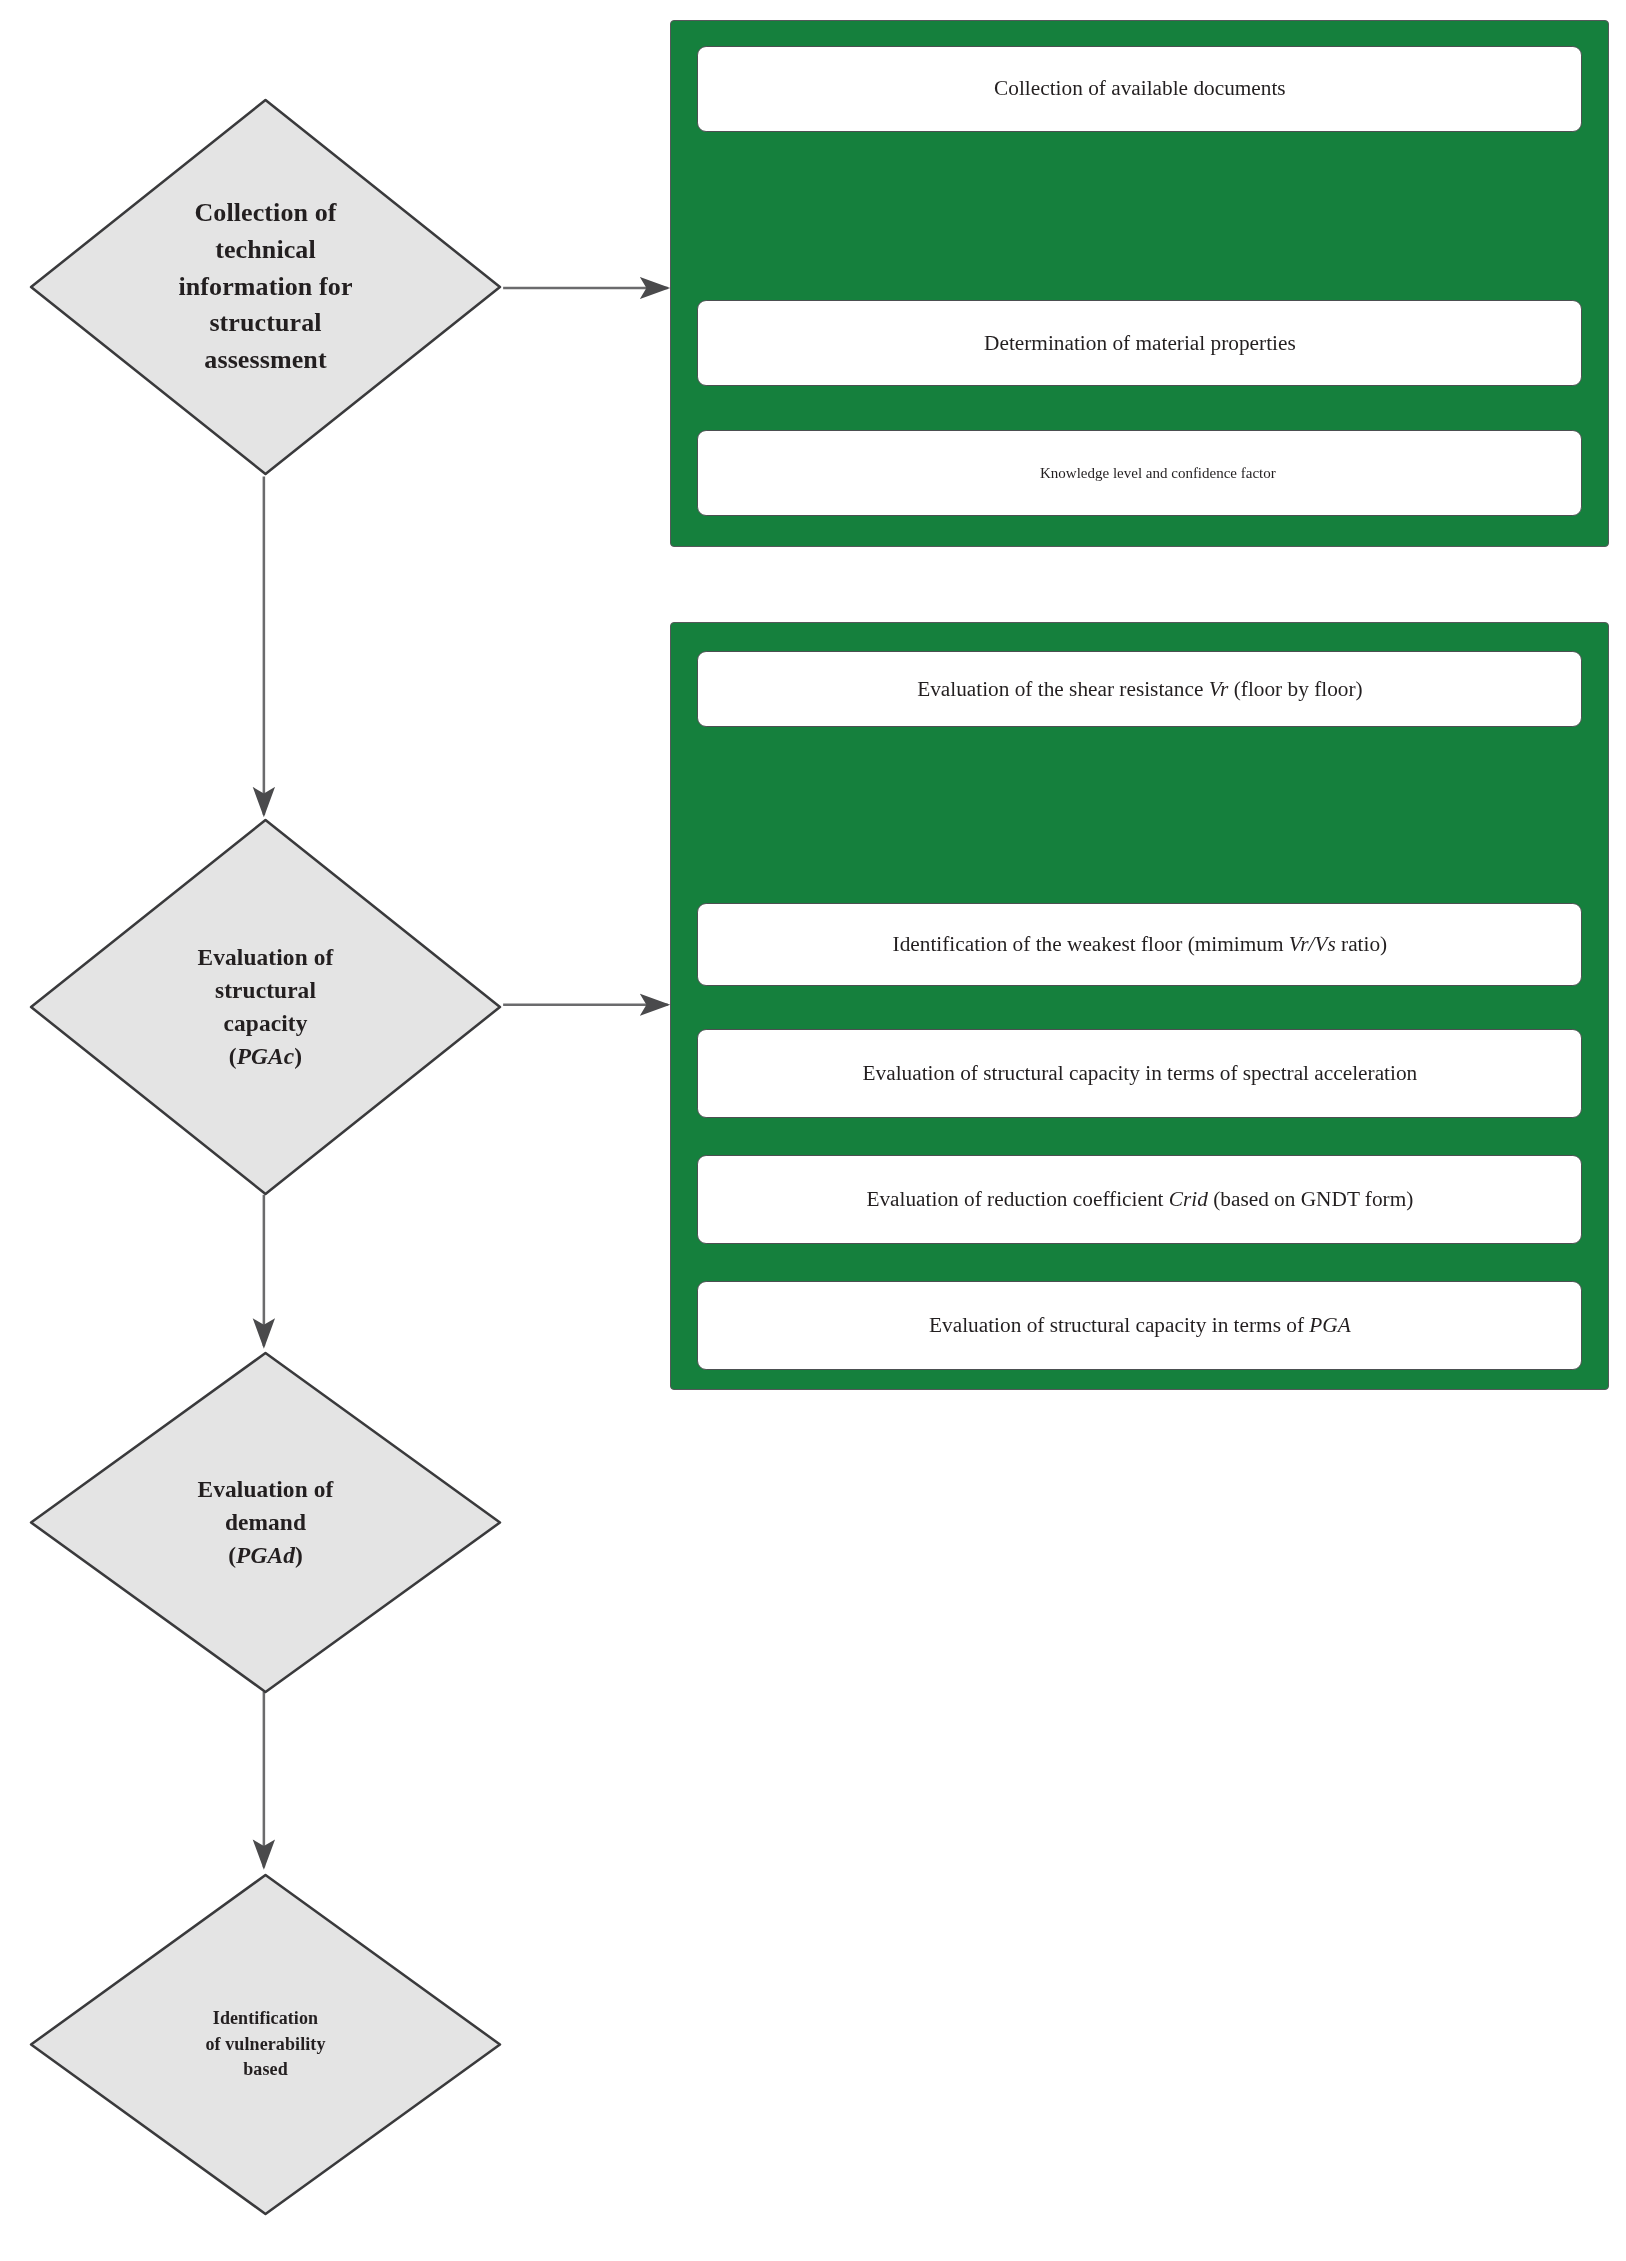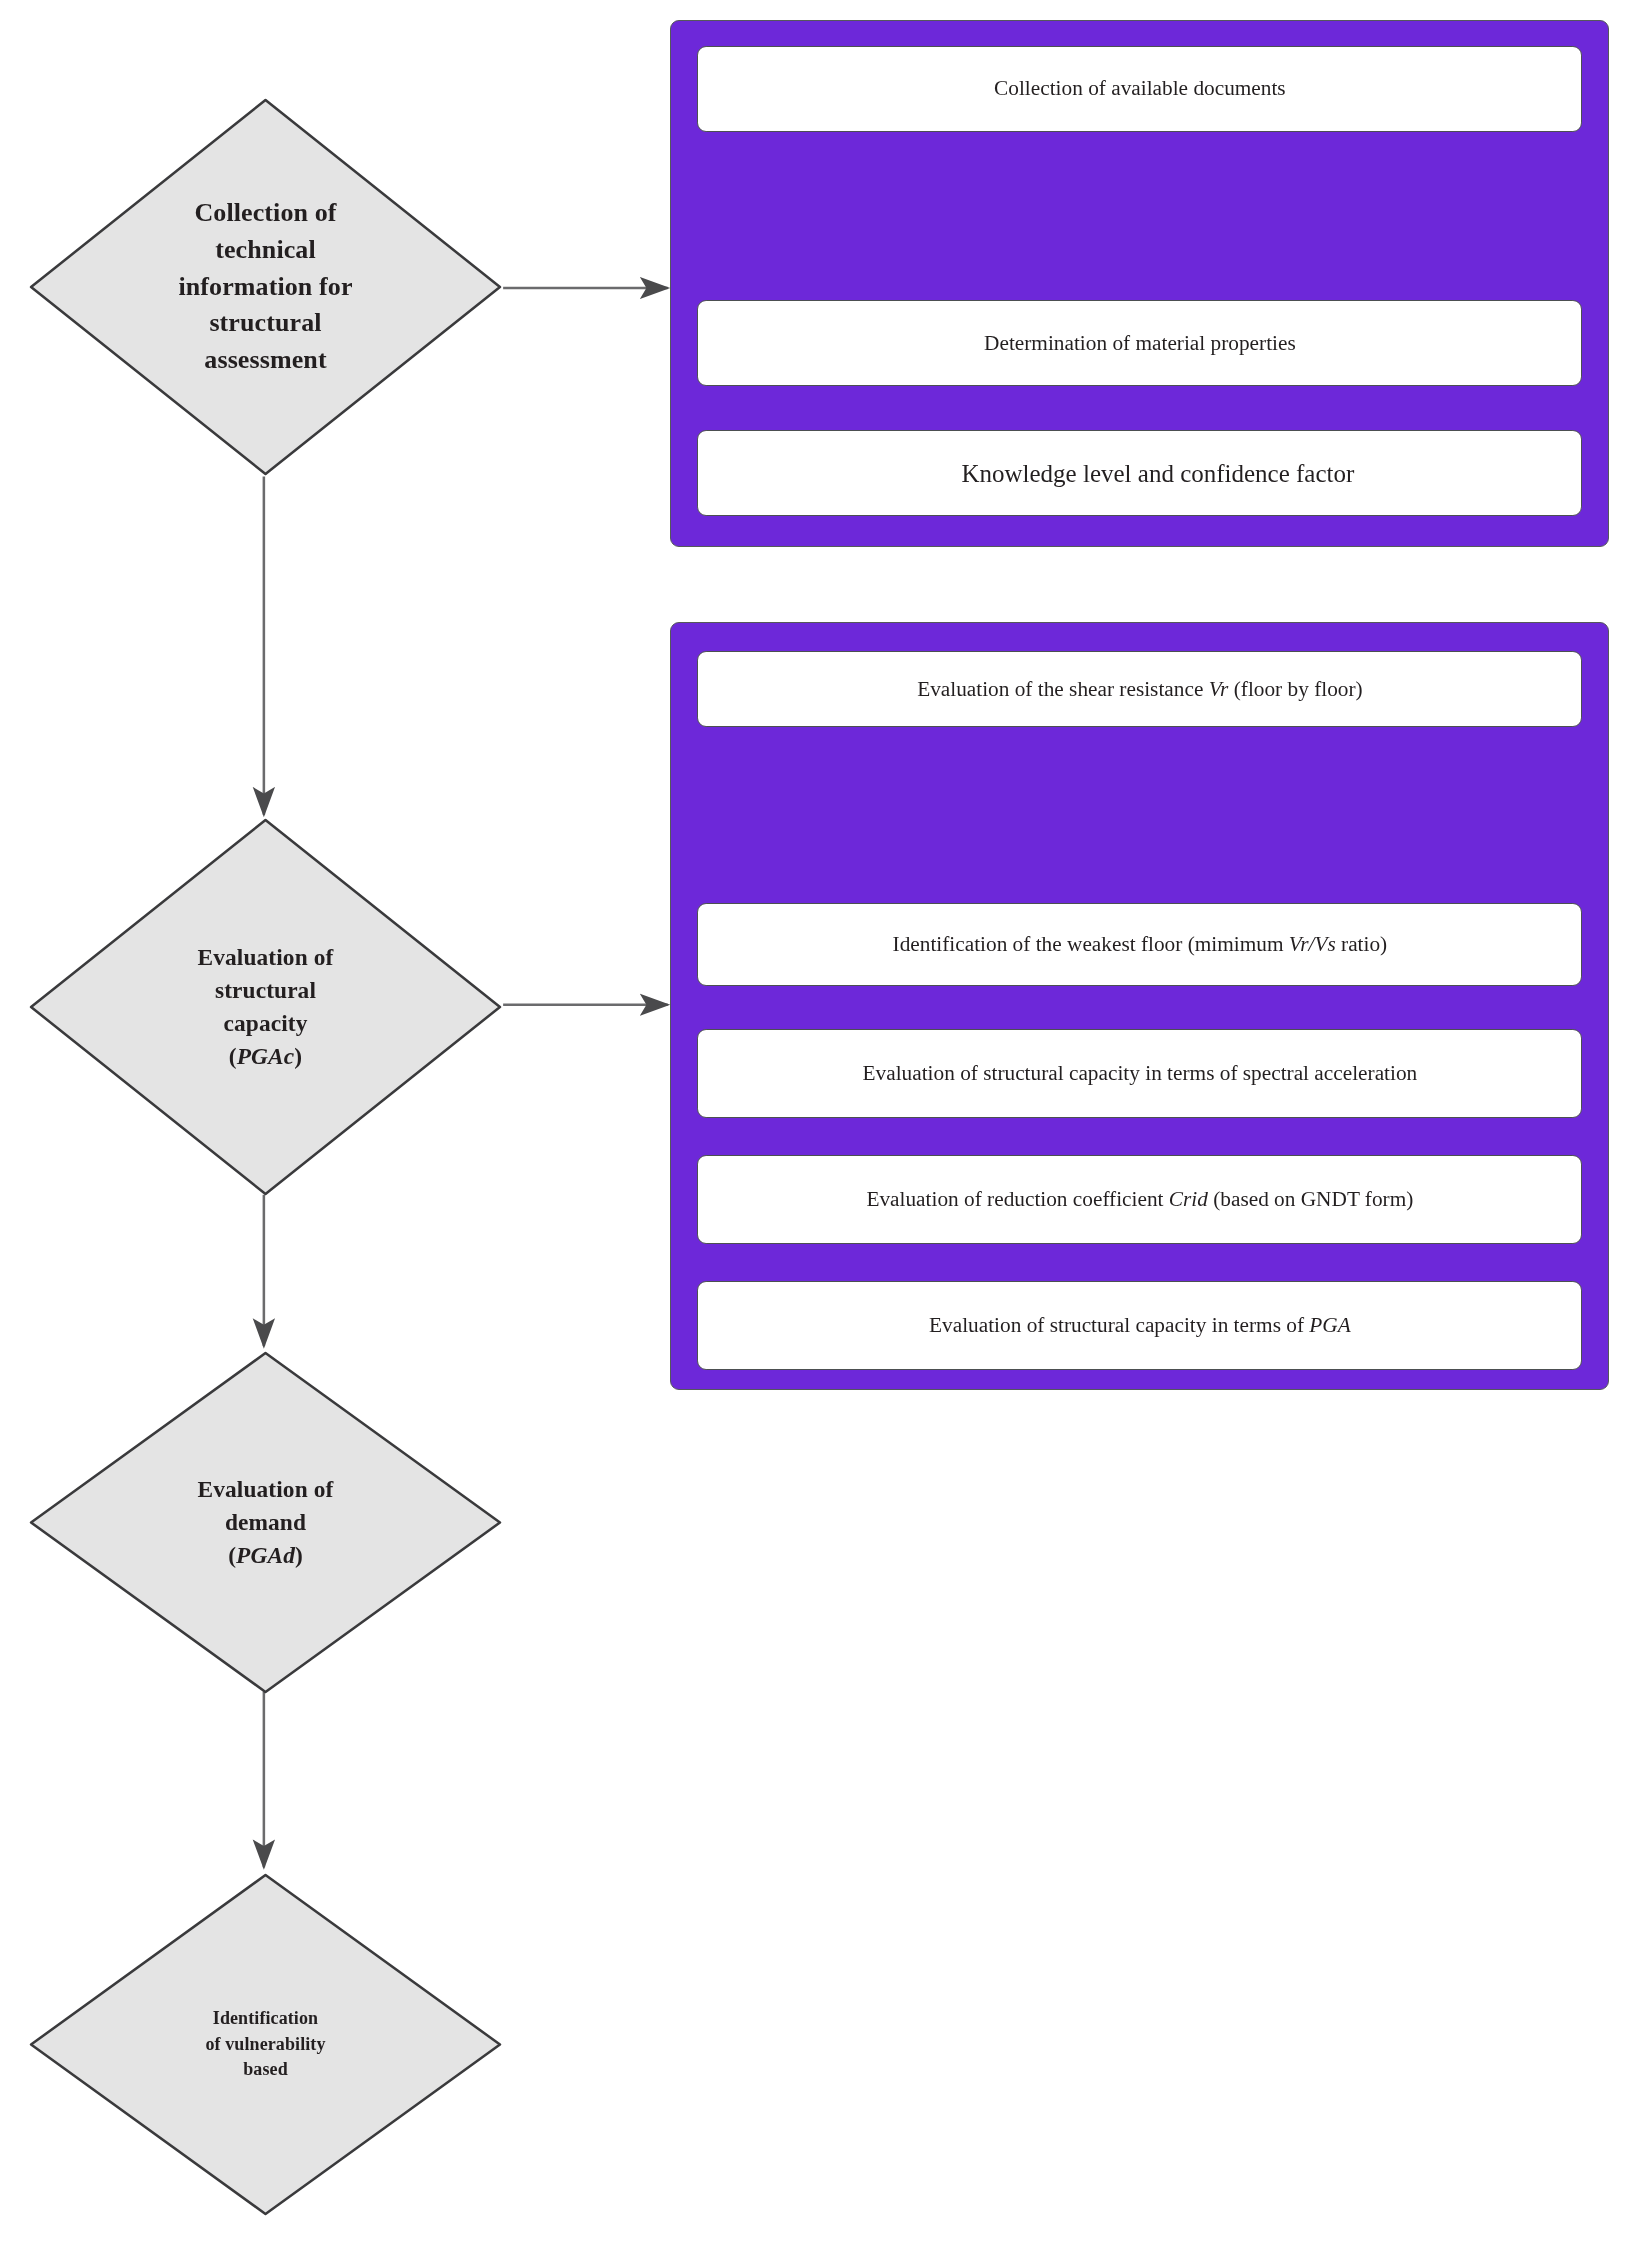--- a/index.html
+++ b/index.html
@@ -38,23 +38,23 @@
     z-index:2;
     text-align:center;
     font-weight:bold;
     line-height:1.42;
     padding:0 10%;
     letter-spacing:0.1px;
   }
   
   .panel{
     position:absolute;
-    background:#6d28d9;
+    background:#15803d;
     border:1.5px solid #55585a;
-    border-radius:9px;
+    border-radius:4px;
     box-sizing:border-box;
   }
   .pbox{
     position:absolute;
     background:#ffffff;
     border:1.5px solid #4c4f51;
     border-radius:9.1px;
     box-sizing:border-box;
     display:flex;
     align-items:center;
@@ -166,21 +166,21 @@
 
     <div class="pbox" style="left:26.4px; top:24.4px; width:885px; height:86px; font-size:21.3px;">
       <span>Collection of available documents</span>
     </div>
 
 
     <div class="pbox" style="left:26.4px; top:279px; width:885px; height:86px; font-size:21.3px;">
       <span>Determination of material properties</span>
     </div>
 
-    <div class="pbox" style="left:26.4px; top:409px; width:885px; height:86px; font-size:25px;padding-left:36px;">
+    <div class="pbox" style="left:26.4px; top:409px; width:885px; height:86px; font-size:15px;padding-left:36px;">
       <span>Knowledge level and confidence factor</span>
     </div>
   </div>
 
   <div class="panel" style="left:670px; top:622px; width:939px; height:768px;">
 
     <div class="pbox" style="left:26.4px; top:28px; width:885px; height:76px; font-size:21.3px;">
       <span><span>Evaluation of the shear resistance </span><i>Vr</i><span> (floor by floor)</span></span>
     </div>
 

